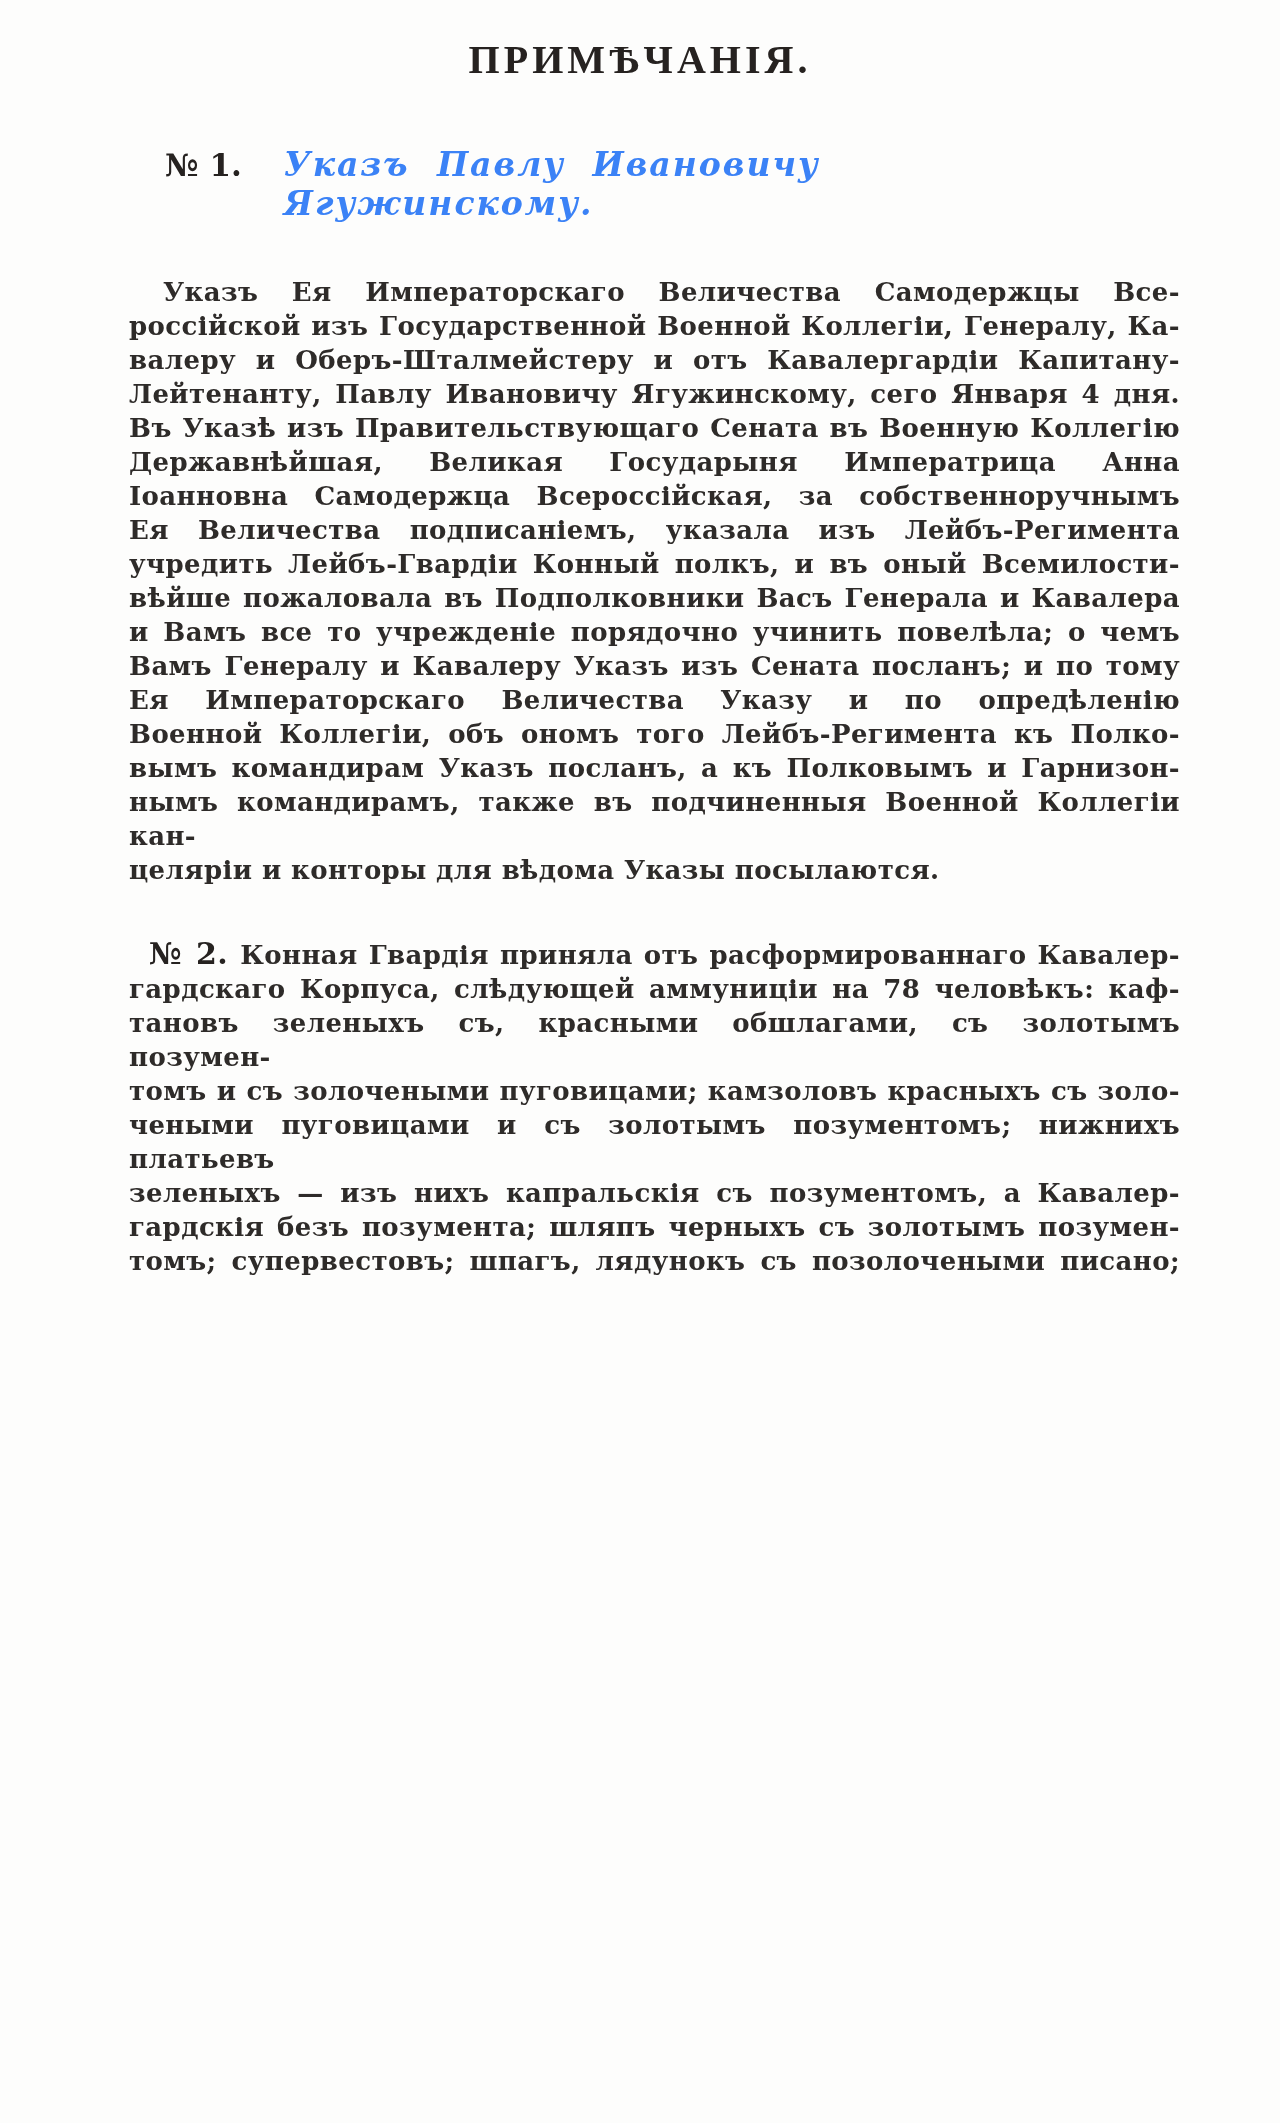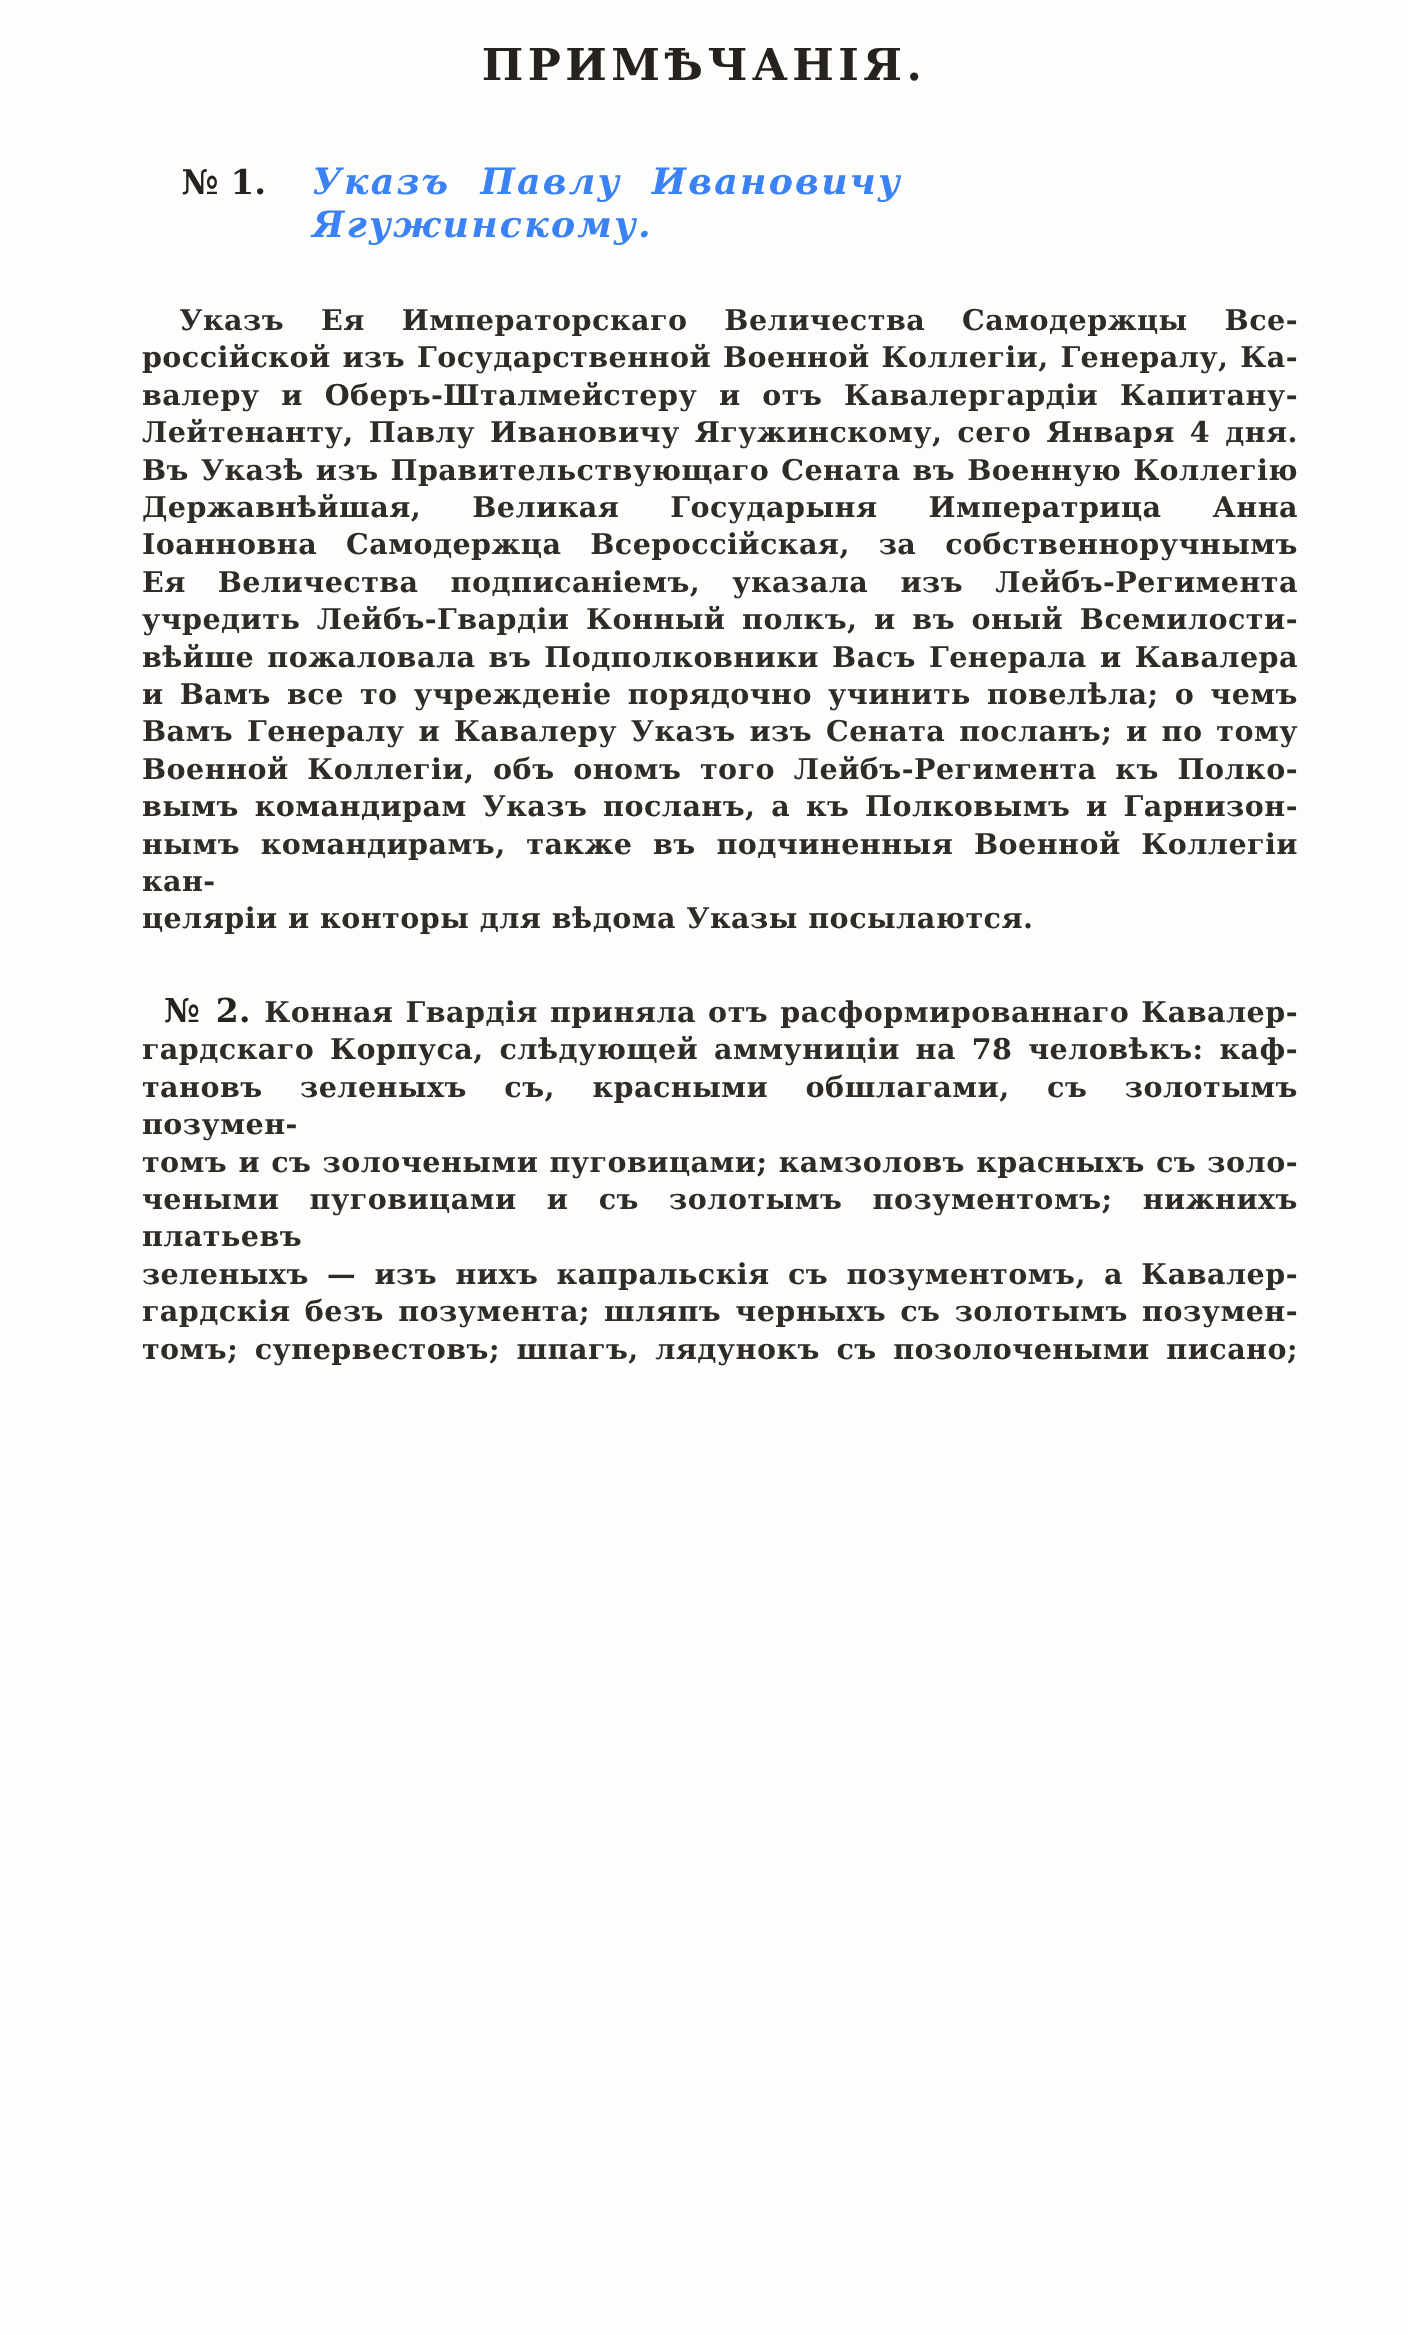--- a/index.html
+++ b/index.html
@@ -20,20 +20,21 @@
     padding: 30px 100px 0 100px;
   }
   .title {
     margin: 0;
     padding-top: 6px;
     text-align: center;
     font-size: 40px;
     font-weight: bold;
     letter-spacing: 4px;
     color: #262220;
+    font-family: Liberation Serif, serif;
   }
   .note-heading {
     display: flex;
     align-items: baseline;
     gap: 42px;
     margin: 62px 95px 0 65px;
   }
   .note-num {
     font-weight: bold;
     font-size: 31px;
@@ -96,20 +97,21 @@
       <div class="line">валеру и Оберъ-Шталмейстеру и отъ Кавалергардіи Капитану-</div>
       <div class="line">Лейтенанту, Павлу Ивановичу Ягужинскому, сего Января 4 дня.</div>
       <div class="line">Въ Указѣ изъ Правительствующаго Сената въ Военную Коллегію</div>
       <div class="line">Державнѣйшая, Великая Государыня Императрица Анна</div>
       <div class="line">Іоанновна Самодержца Всероссійская, за собственноручнымъ</div>
       <div class="line">Ея Величества подписаніемъ, указала изъ Лейбъ-Регимента</div>
       <div class="line">учредить Лейбъ-Гвардіи Конный полкъ, и въ оный Всемилости-</div>
       <div class="line">вѣйше пожаловала въ Подполковники Васъ Генерала и Кавалера</div>
       <div class="line">и Вамъ все то учрежденіе порядочно учинить повелѣла; о чемъ</div>
       <div class="line">Вамъ Генералу и Кавалеру Указъ изъ Сената посланъ; и по тому</div>
+      <div class="line">Ея Императорскаго Величества Указу и по опредѣленію</div>
       <div class="line">Военной Коллегіи, объ ономъ того Лейбъ-Регимента къ Полко-</div>
       <div class="line">вымъ командирам Указъ посланъ, а къ Полковымъ и Гарнизон-</div>
       <div class="line">нымъ командирамъ, также въ подчиненныя Военной Коллегіи кан-</div>
       <div class="line">целяріи и конторы для вѣдома Указы посылаются.</div>
     </div>
 
   <div class="para p2">
     <div class="line first">
       <span class="note-num inline">№ 2.</span><span>Конная Гвардія приняла отъ расформированнаго Кавалер-</span>
     </div>

